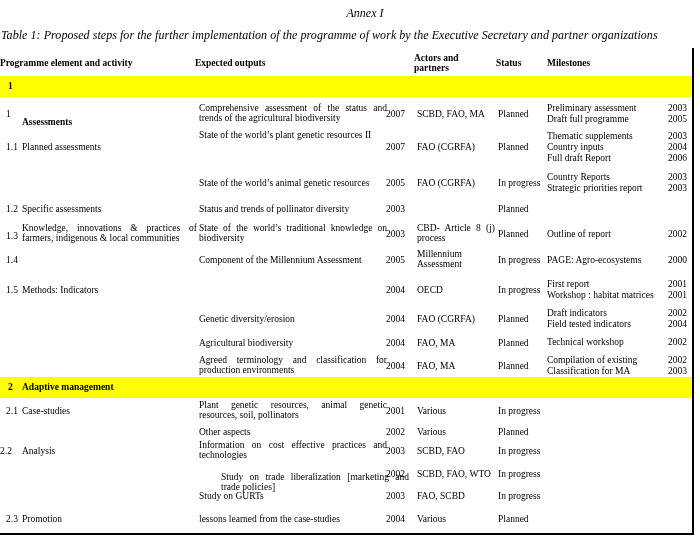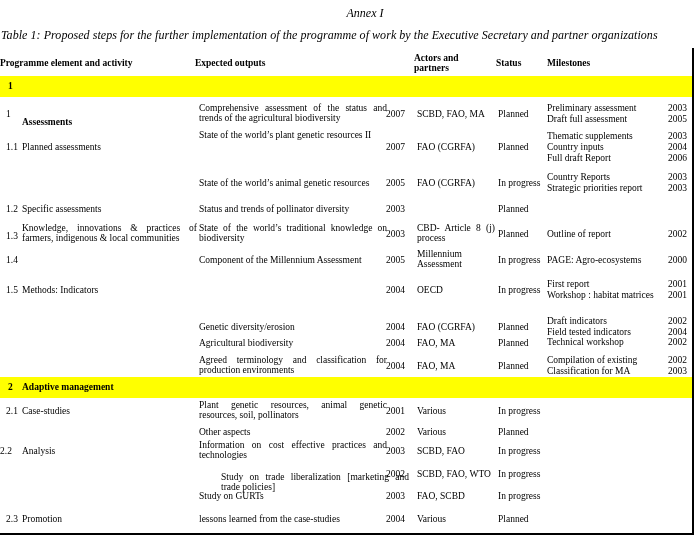--- a/index.html
+++ b/index.html
@@ -55,21 +55,21 @@
       <div class="cell just" style="left: 199px; width: 188px; top: 0px;">Comprehensive assessment of the status and trends of the agricultural biodiversity</div>
       <div class="cell" style="left: 386px; width: 26px; top: 6px;">2007</div>
       <div class="cell" style="left: 417px; width: 85px; top: 6px;">SCBD, FAO, MA</div>
       <div class="cell" style="left: 498px; width: 50px; top: 6px;">Planned</div>
       <div class="ms" style="top: 0px;">
         <div>
           <span>Preliminary assessment</span>
           <span>2003</span>
         </div>
         <div>
-          <span>Draft full assessment</span>
+          <span>Draft full programme</span>
           <span>2005</span>
         </div>
       </div>
     </div>
     <div class="row" style="top: 130px; height: 34px;">
       <div class="cell" style="left: 6px; width: 18px; top: 12px;">1.1</div>
       <div class="cell" style="left: 22px; width: 170px; top: 12px;">Planned assessments</div>
       <div class="cell just" style="left: 199px; width: 188px; top: 0px;">State of the world’s plant genetic resources II</div>
       <div class="cell" style="left: 386px; width: 26px; top: 12px;">2007</div>
       <div class="cell" style="left: 417px; width: 85px; top: 12px;">FAO (CGRFA)</div>
@@ -149,21 +149,21 @@
         <div>
           <span>First report</span>
           <span>2001</span>
         </div>
         <div>
           <span>Workshop : habitat matrices</span>
           <span>2001</span>
         </div>
       </div>
     </div>
-    <div class="row" style="top: 316px; height: 22px;">
+    <div class="row" style="top: 308px; height: 22px;">
       <div class="cell" style="left: 199px; width: 188px; top: 6px;">Genetic diversity/erosion</div>
       <div class="cell" style="left: 386px; width: 26px; top: 6px;">2004</div>
       <div class="cell" style="left: 417px; width: 85px; top: 6px;">FAO (CGRFA)</div>
       <div class="cell" style="left: 498px; width: 50px; top: 6px;">Planned</div>
       <div class="ms" style="top: 0px;">
         <div>
           <span>Draft indicators</span>
           <span>2002</span>
         </div>
         <div>

